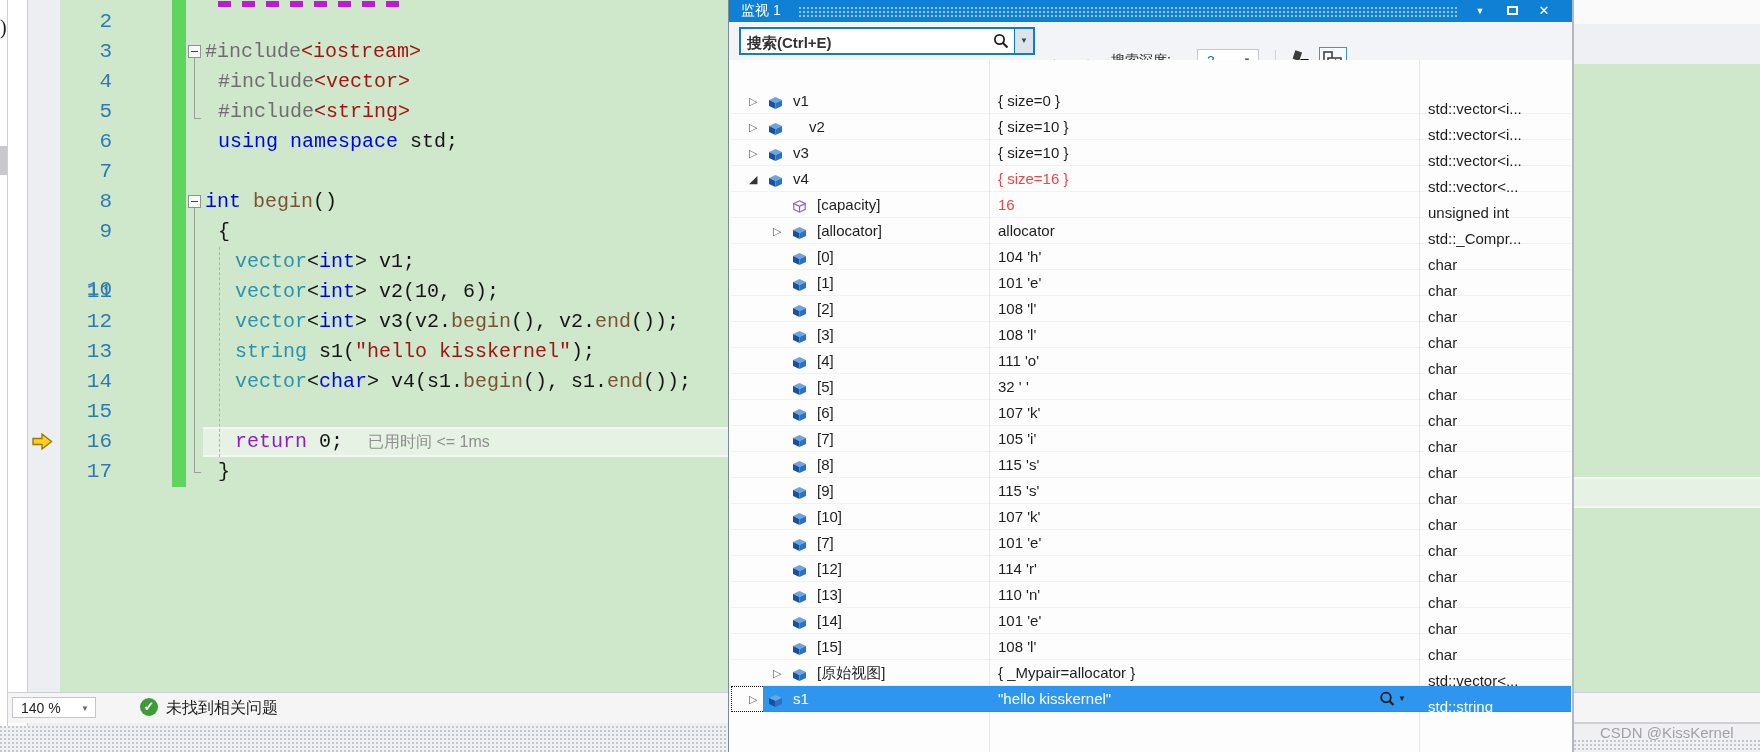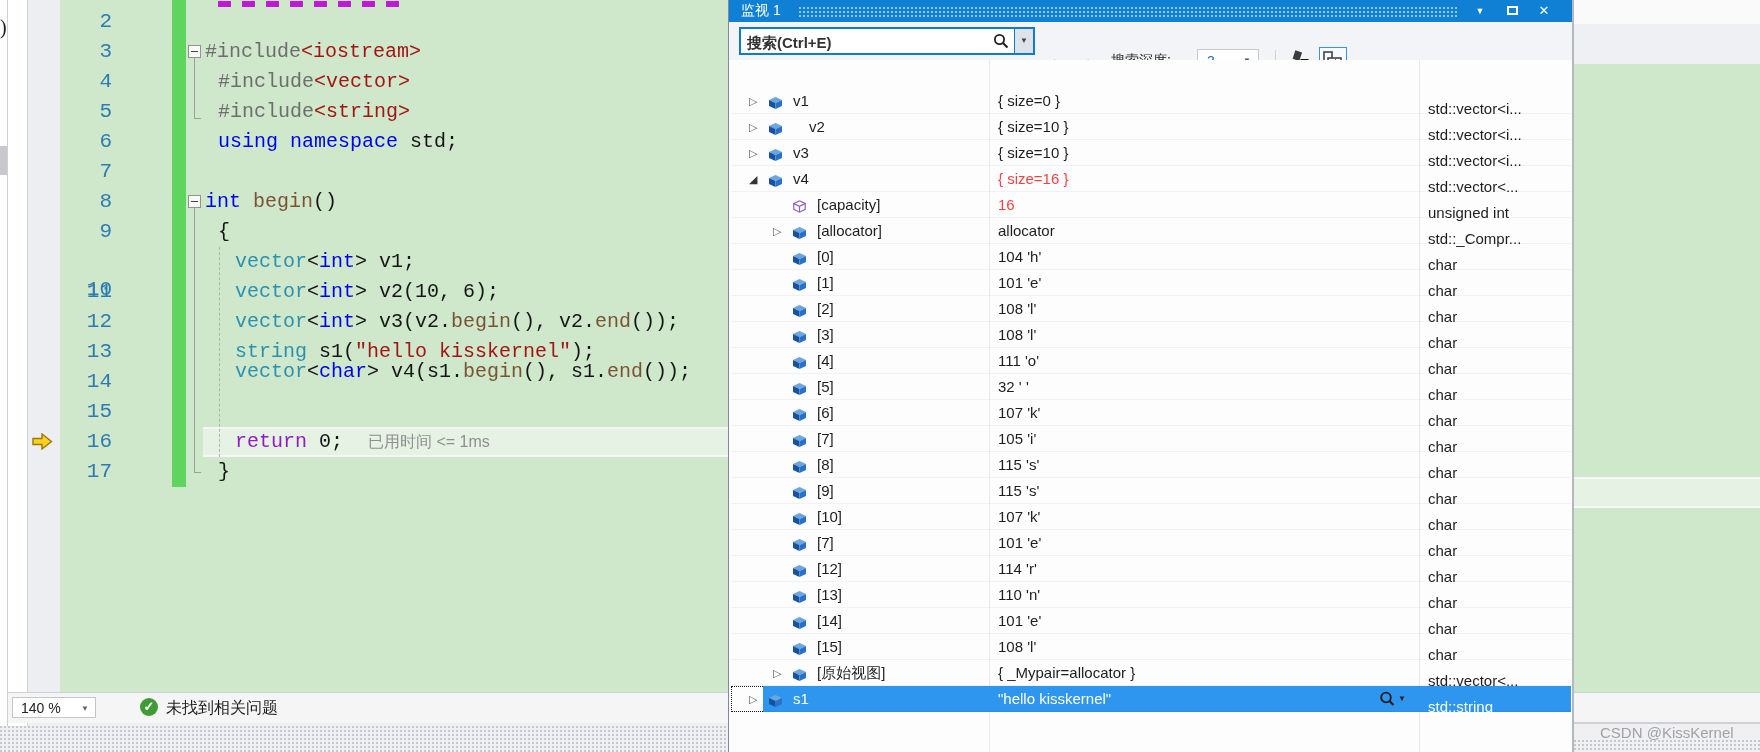--- a/index.html
+++ b/index.html
@@ -140,21 +140,21 @@
       <div class="code-line" style="top: 217px; left: 218px;"><span class="c-pl">{</span></div>
       <div class="line-num" style="top: 247px; margin-top: 28px;">10</div>
       <div class="code-line" style="top: 247px; left: 235px;"><span class="c-type">vector</span><span class="c-pl">&lt;</span><span class="c-kw">int</span><span class="c-pl">&gt; v1;</span></div>
       <div class="line-num" style="top: 277px;">11</div>
       <div class="code-line" style="top: 277px; left: 235px;"><span class="c-type">vector</span><span class="c-pl">&lt;</span><span class="c-kw">int</span><span class="c-pl">&gt; v2(10, 6);</span></div>
       <div class="line-num" style="top: 307px;">12</div>
       <div class="code-line" style="top: 307px; left: 235px;"><span class="c-type">vector</span><span class="c-pl">&lt;</span><span class="c-kw">int</span><span class="c-pl">&gt; v3(v2.</span><span class="c-fn">begin</span><span class="c-pl">(), v2.</span><span class="c-fn">end</span><span class="c-pl">());</span></div>
       <div class="line-num" style="top: 337px;">13</div>
       <div class="code-line" style="top: 337px; left: 235px;"><span class="c-type">string</span><span class="c-pl"> s1(</span><span class="c-str">"hello kisskernel"</span><span class="c-pl">);</span></div>
       <div class="line-num" style="top: 367px;">14</div>
-      <div class="code-line" style="top: 357px; left: 235px;"><span class="c-type">vector</span><span class="c-pl">&lt;</span><span class="c-kw">char</span><span class="c-pl">&gt; v4(s1.</span><span class="c-fn">begin</span><span class="c-pl">(), s1.</span><span class="c-fn">end</span><span class="c-pl">());</span></div>
+      <div class="code-line" style="top: 367px; left: 235px;"><span class="c-type">vector</span><span class="c-pl">&lt;</span><span class="c-kw">char</span><span class="c-pl">&gt; v4(s1.</span><span class="c-fn">begin</span><span class="c-pl">(), s1.</span><span class="c-fn">end</span><span class="c-pl">());</span></div>
       <div class="line-num" style="top: 397px;">15</div>
       <div class="code-line" style="top: 397px; left: 235px;"></div>
       <div class="line-num" style="top: 427px;">16</div>
       <div class="code-line" style="top: 427px; left: 235px;"><span class="c-ctl">return</span><span class="c-pl"> 0;</span></div>
       <div class="line-num" style="top: 457px;">17</div>
       <div class="code-line" style="top: 457px; left: 218px;"><span class="c-pl">}</span></div>
     </div>
   <div class="perf-tip">已用时间 &lt;= 1ms</div>
 
   <div class="ed-bar">

